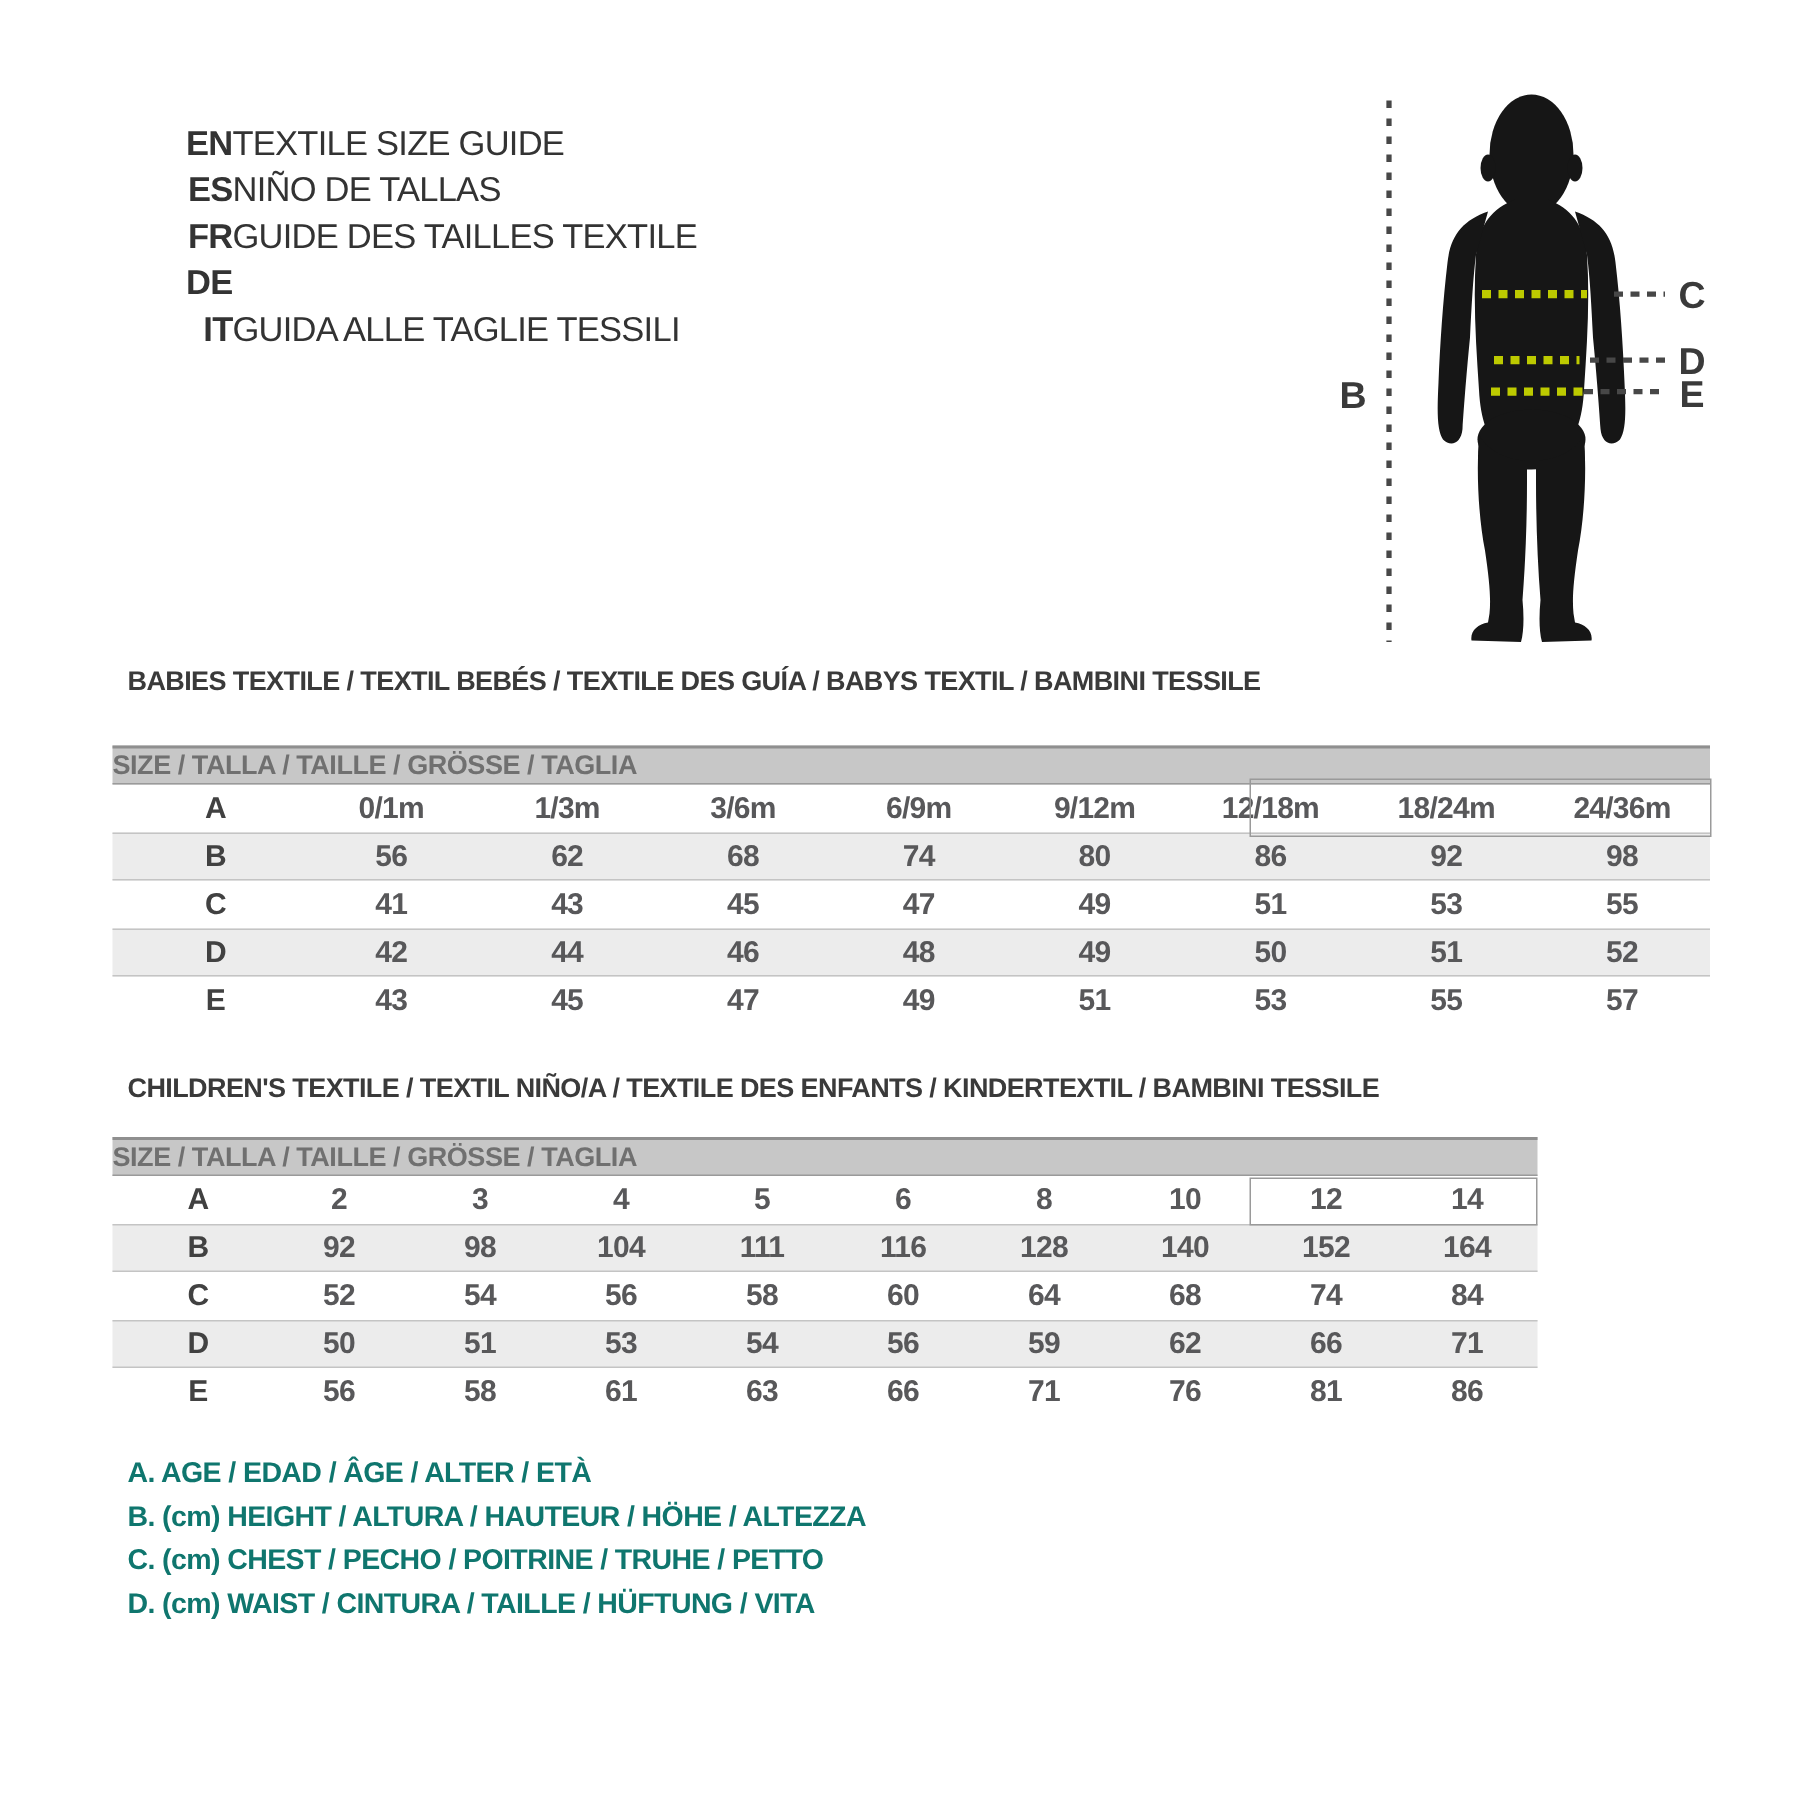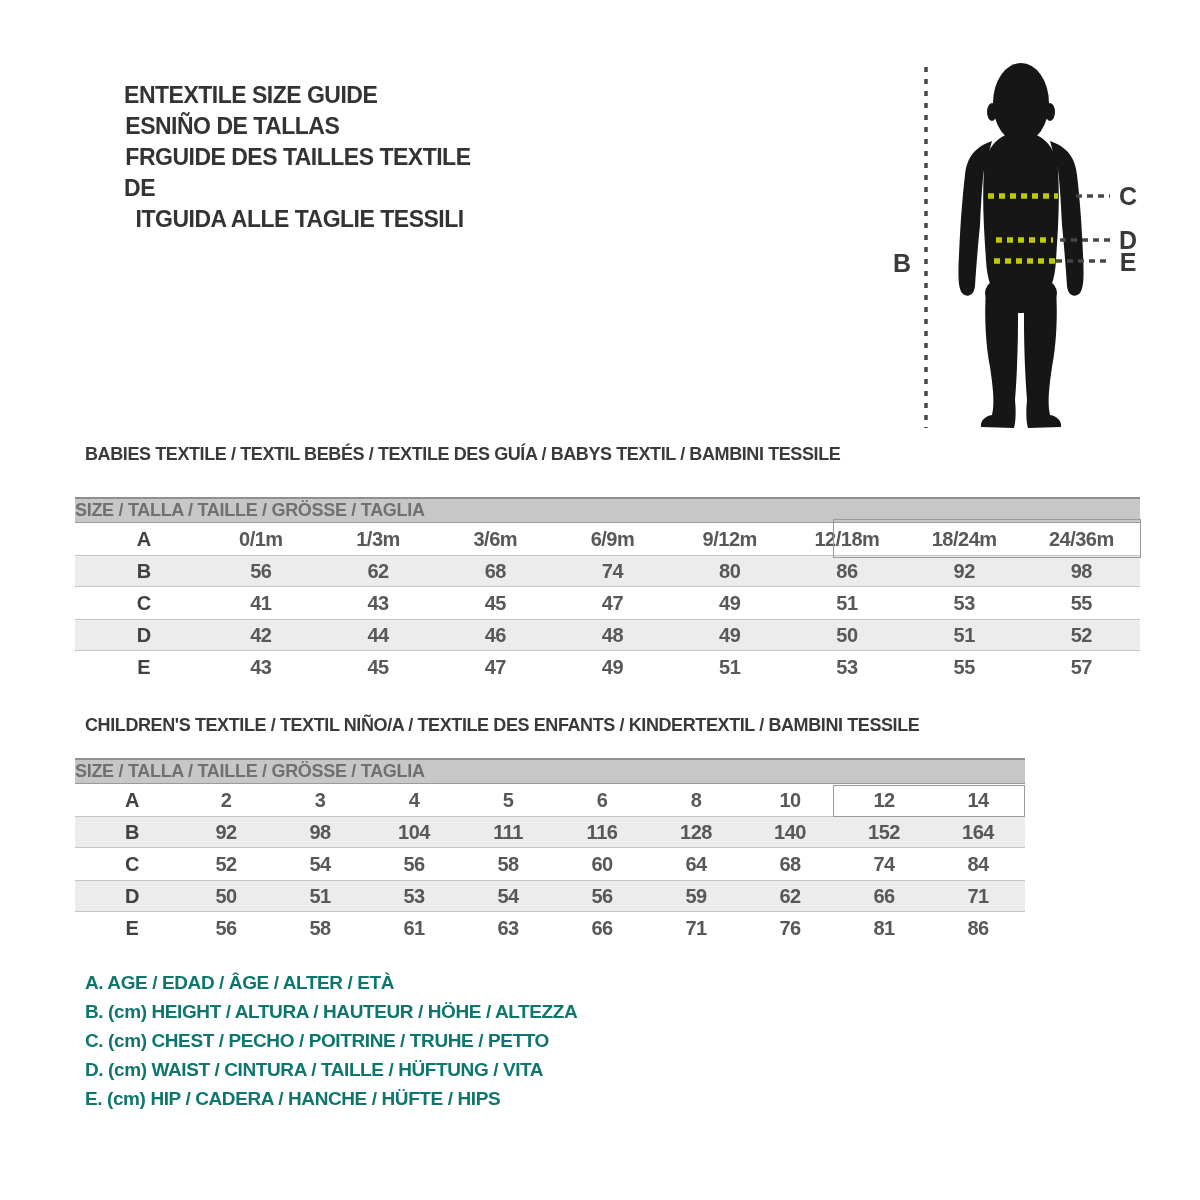--- a/index.html
+++ b/index.html
@@ -5,21 +5,21 @@
   html,body{margin:0;padding:0;}
   body{
     width:1200px;height:1200px;background:#ffffff;position:relative;
     font-family:"Liberation Sans", sans-serif;color:#383838;overflow:hidden;
   }
 
   
   .lang-block{position:absolute;left:85px;top:80px;}
   .lang-row{display:flex;height:31px;align-items:center;}
   .lang-code{width:70px;font-weight:bold;font-size:23px;letter-spacing:-0.5px;color:#333;text-align:right;}
-  .lang-label{font-weight:bold;font-size:23px;letter-spacing:-0.5px;color:#333;white-space:pre;}
+  .lang-label{font-weight:normal;font-size:23px;letter-spacing:-0.5px;color:#333;white-space:pre;}
 
   
   .section-title{position:absolute;left:85px;font-size:18px;font-weight:bold;
     letter-spacing:-0.4px;color:#3a3a3a;white-space:pre;}
   #babies-title{top:444px;}
   #children-title{top:715px;}
 
   
   .size-table{position:absolute;left:75px;}
   #babies-table{top:497px;width:1065px;}
@@ -233,14 +233,13 @@
     <div class="tcell">86</div>
   </div>
 </div>
 <div id="hl-children" class="hl-box"></div>
 
 <div class="legend">
   <div class="legend-line">A. AGE / EDAD / ÂGE / ALTER / ETÀ</div>
   <div class="legend-line">B. (cm) HEIGHT / ALTURA / HAUTEUR / HÖHE / ALTEZZA</div>
   <div class="legend-line">C. (cm) CHEST / PECHO / POITRINE / TRUHE / PETTO</div>
   <div class="legend-line">D. (cm) WAIST / CINTURA / TAILLE / HÜFTUNG / VITA</div>
-  <div class="legend-line">E. (cm) HIP / CADERA / HANCHE / HÜFTE / HIPS</div>
 </div>
 
 </body></html>

